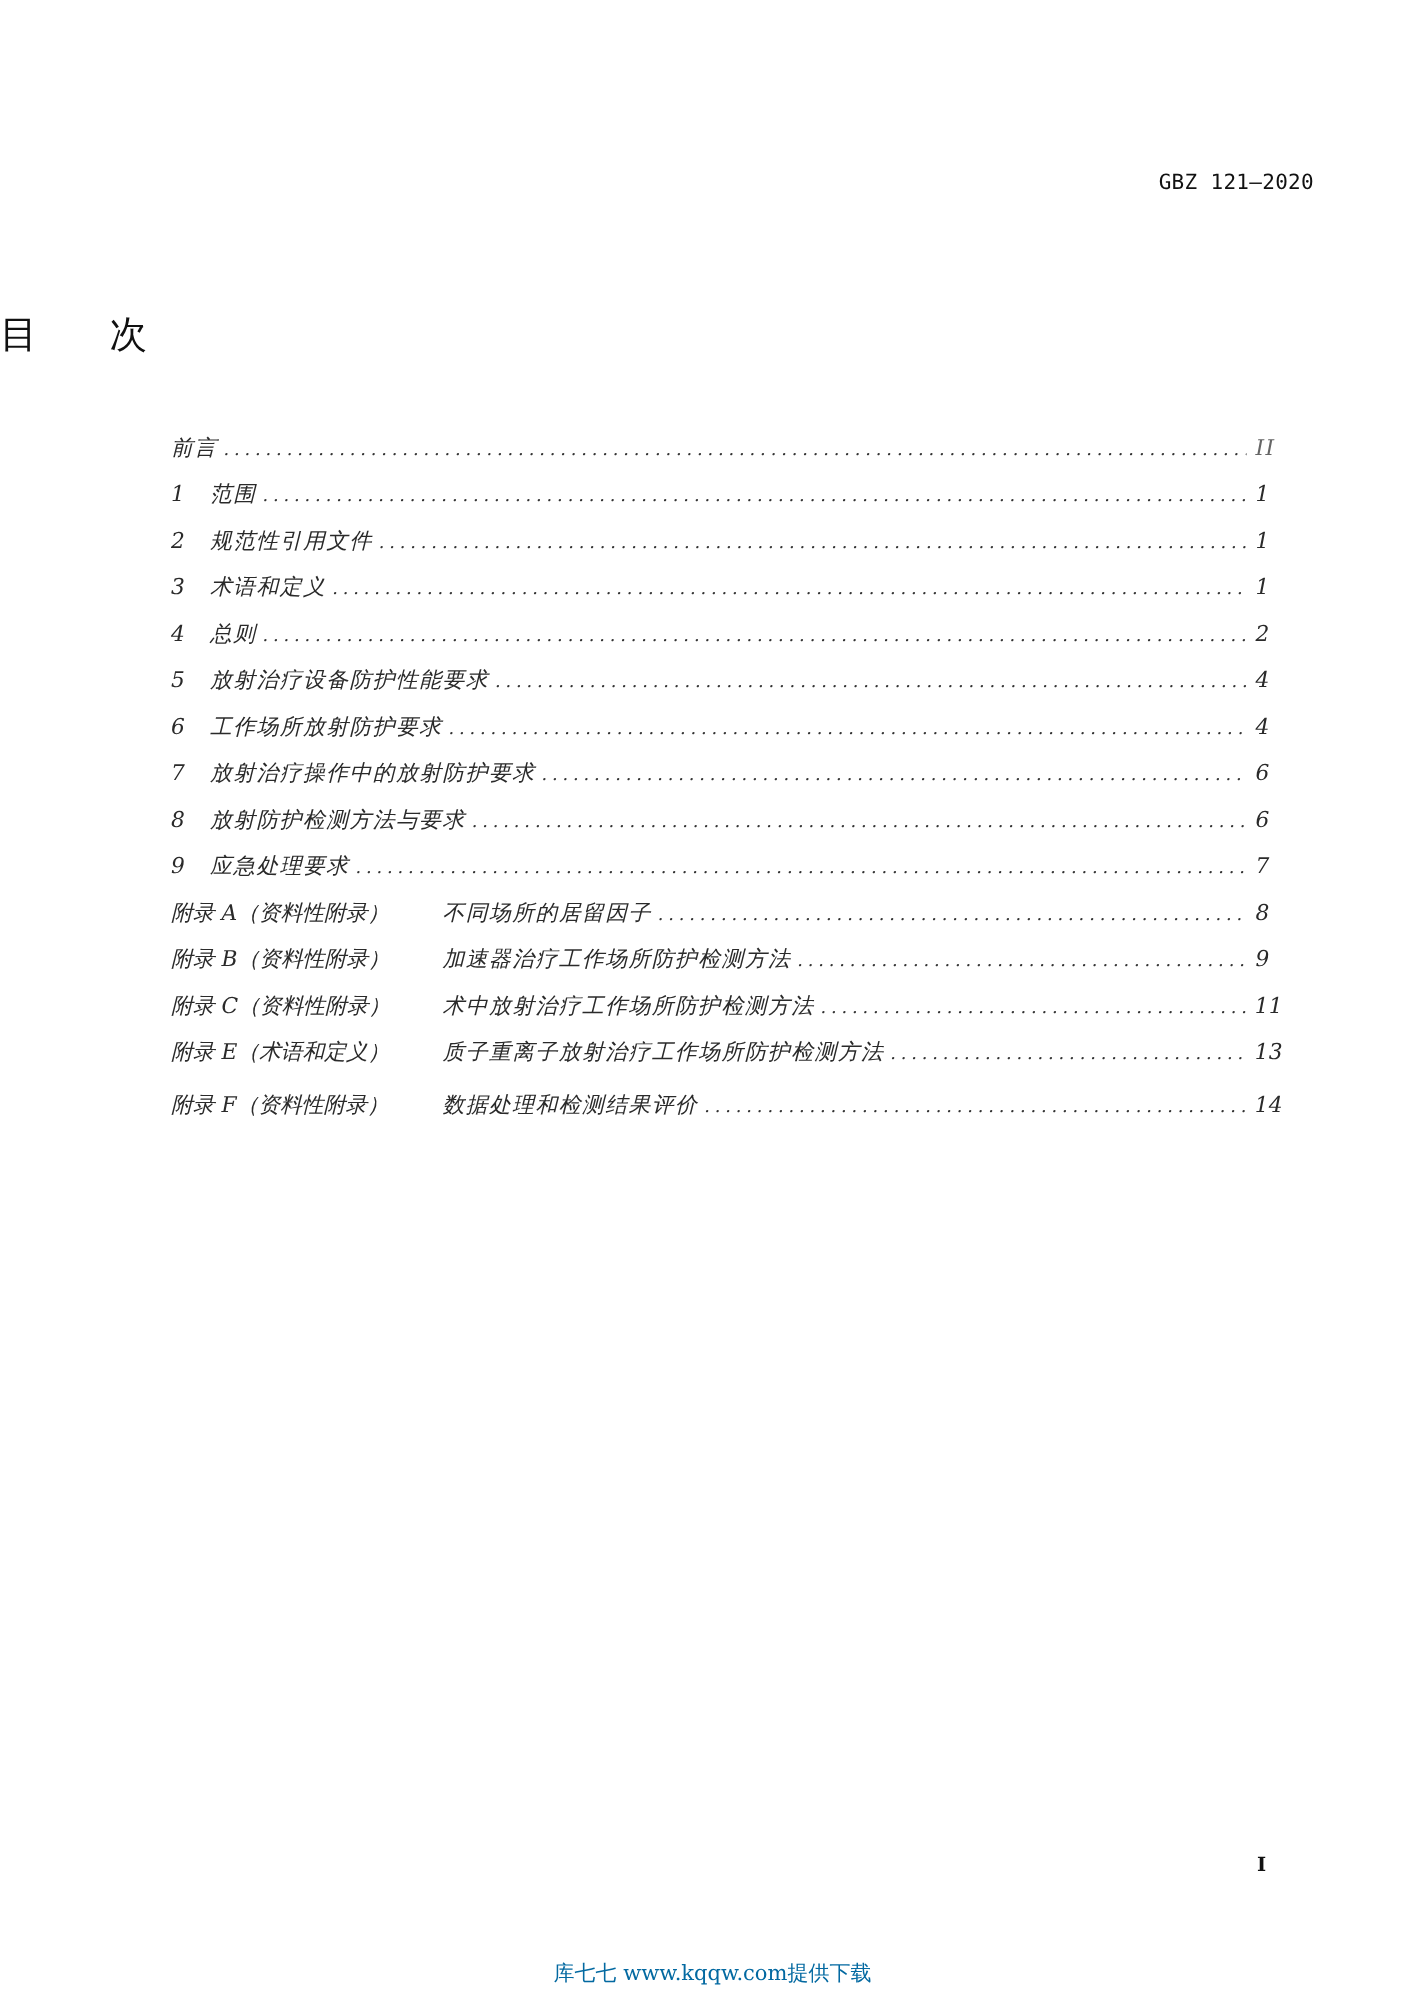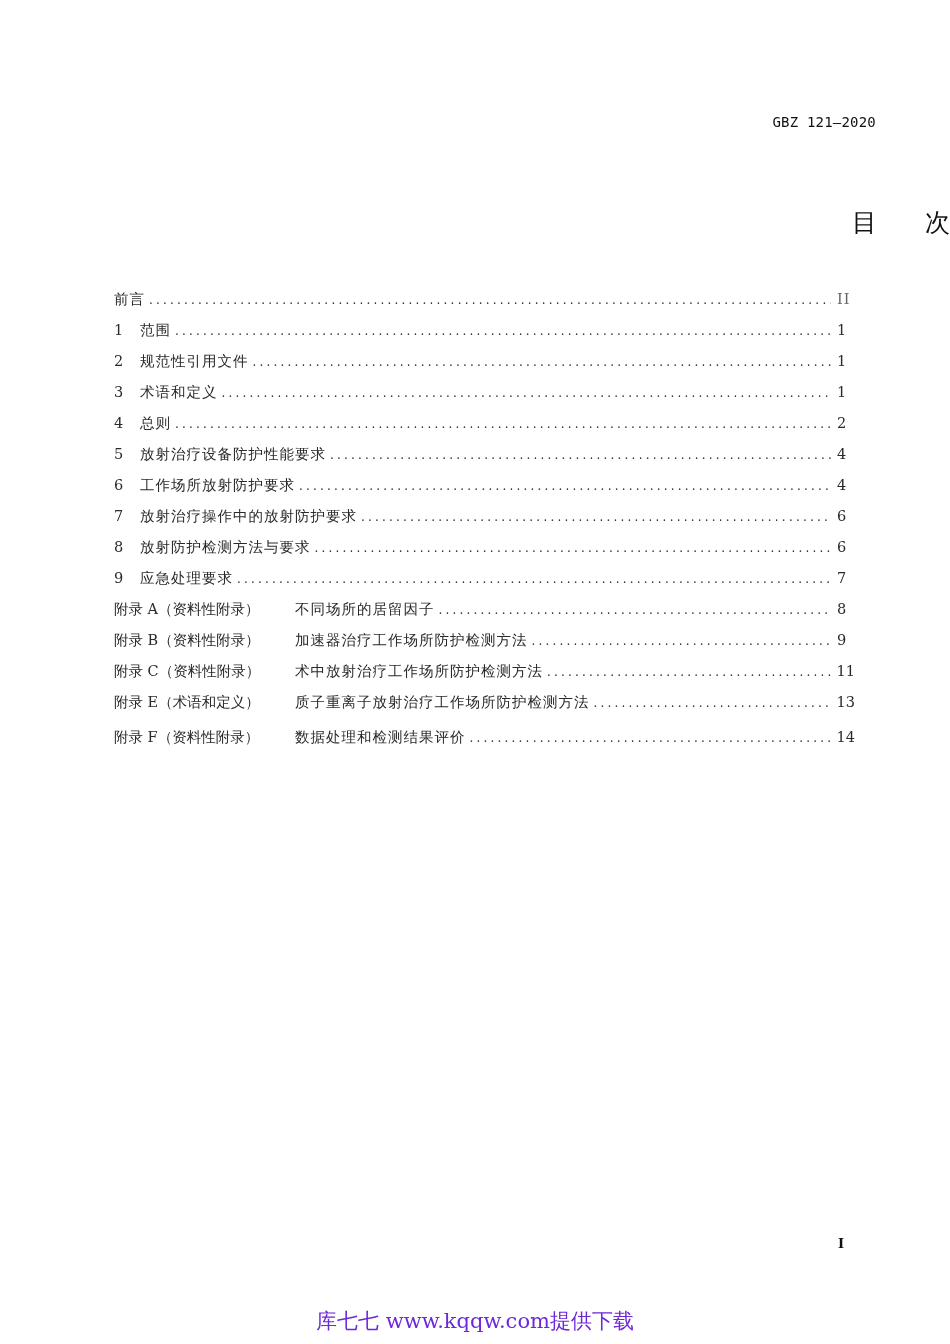--- a/index.html
+++ b/index.html
@@ -22,35 +22,36 @@
       font-family: "DejaVu Sans Mono", "Liberation Mono", monospace;
       font-size: 14px;
       color: #111111;
       letter-spacing: 0.2px;
     }
     .page-title {
       position: absolute;
       top: 206px;
       left: 0;
       width: 950px;
-      text-align: right;
+      text-align: left;
       font-family: "DejaVu Sans", "Liberation Sans", sans-serif;
       font-size: 25px;
       color: #111111;
       letter-spacing: 0;
     }
     .page-title .gap {
       display: inline-block;
       width: 48px;
     }
     .toc {
       position: absolute;
       left: 114px;
       top: 286px;
       width: 741px;
+      font-style: italic;
     }
     .toc-row {
       display: flex;
       align-items: baseline;
       height: 31px;
       line-height: 26px;
       font-size: 14.5px;
       color: #2a2a2a;
     }
     .toc-row.last {
@@ -99,22 +100,22 @@
       font-size: 13px;
       color: #111111;
       font-weight: bold;
     }
     .watermark {
       position: absolute;
       top: 1307px;
       left: 0;
       width: 950px;
       text-align: center;
-      font-size: 21px;
-      color: #6d28d9;
+      font-size: 14px;
+      color: #0369a1;
     }
   </style>
 </head>
 <body>
 
 <div class="std-code">GBZ 121—2020</div>
 
 <div class="page-title">
   <span>目</span><span class="gap"></span><span>次</span>
 </div>

